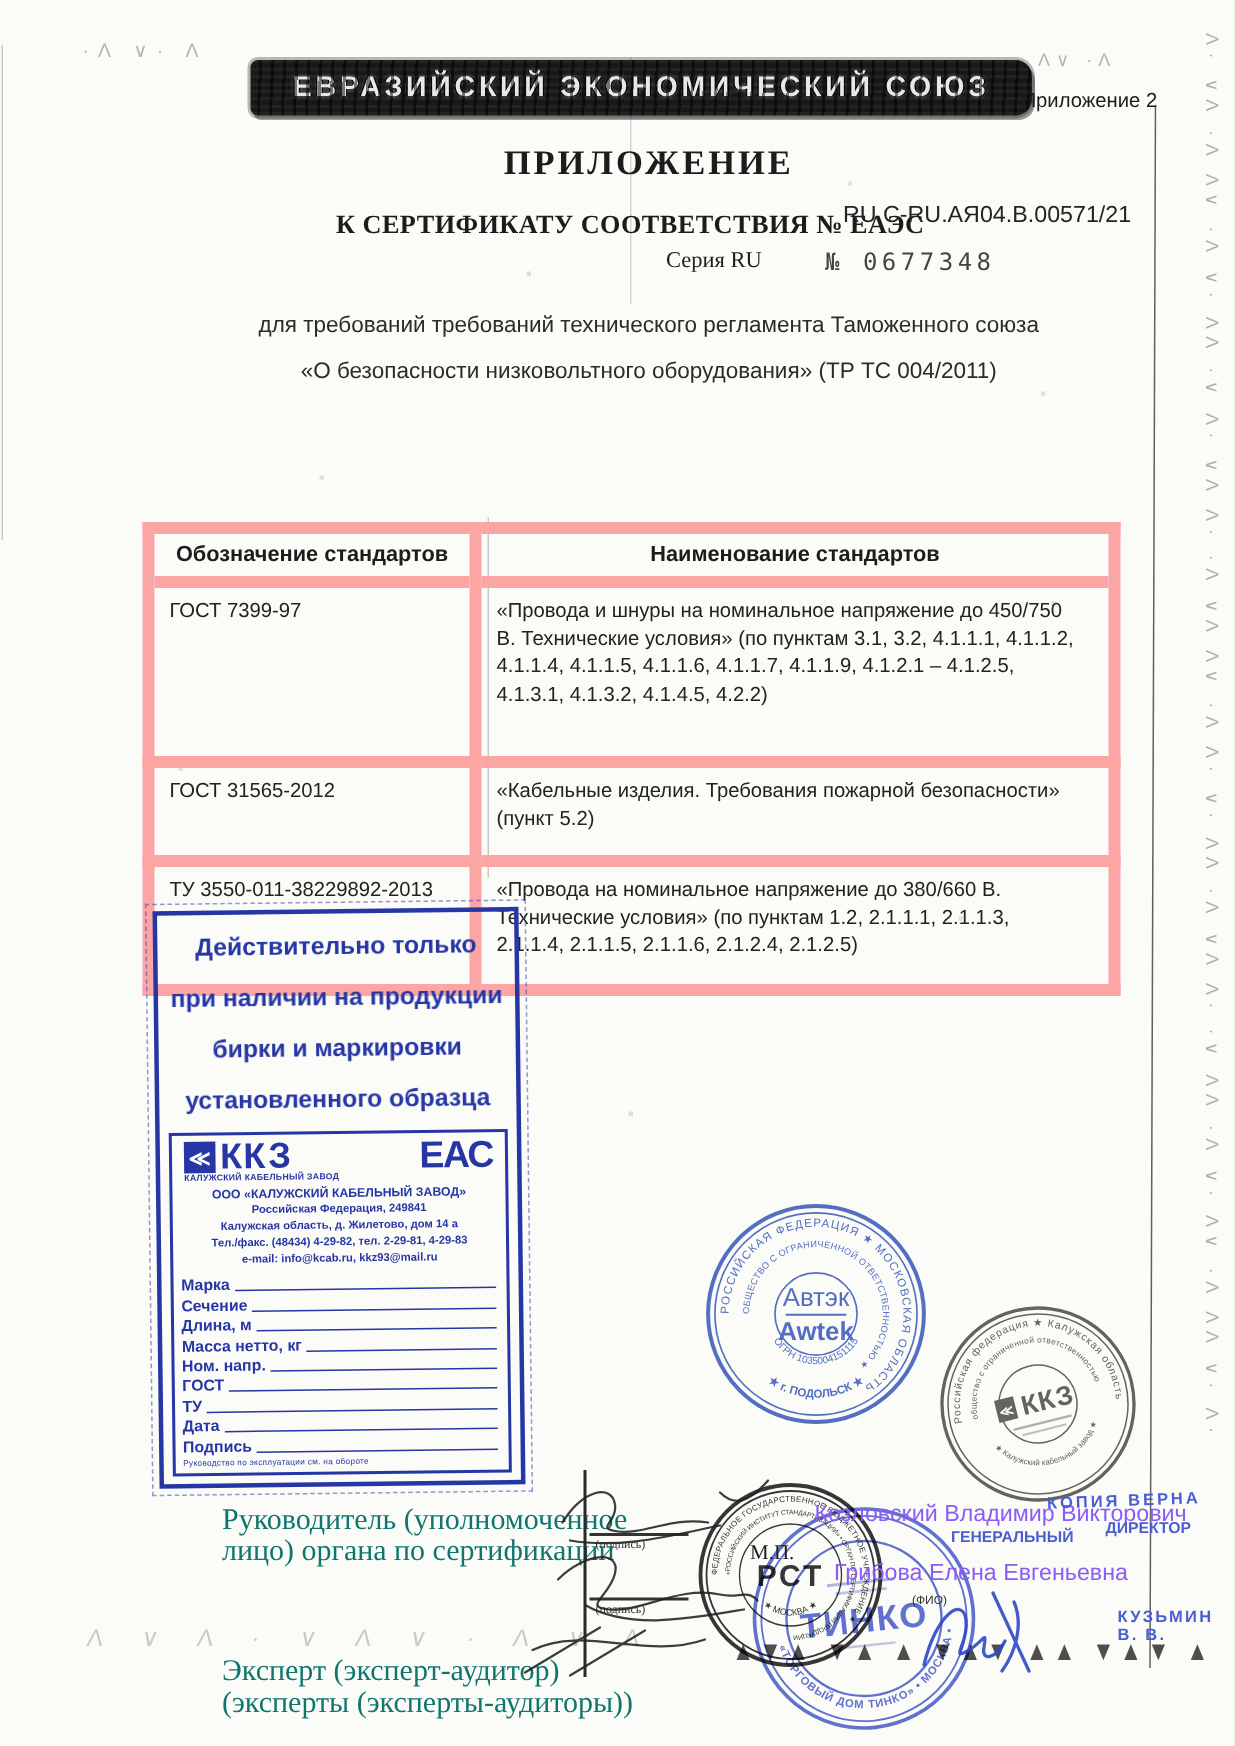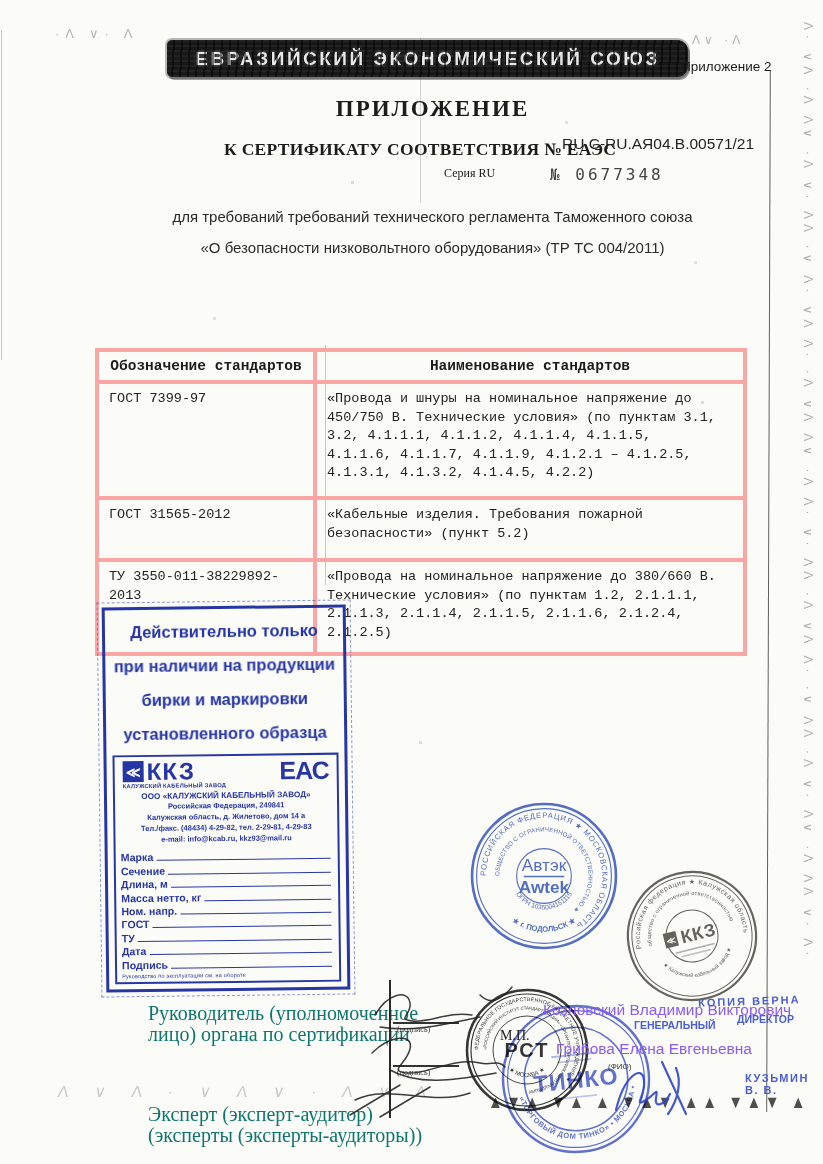--- a/index.html
+++ b/index.html
@@ -14,28 +14,28 @@
   .banner span{font-weight:bold;font-size:19px;letter-spacing:2.5px;color:#e7e7e7;white-space:nowrap;
           text-shadow:1px 0 0 #050505,-1px 0 0 #050505,0 0 3px rgba(255,255,255,.45);filter:blur(.4px);}
   .banner::after{content:"";position:absolute;inset:0;border-radius:inherit;
           background:repeating-linear-gradient(93deg,rgba(0,0,0,0) 0 6px,rgba(0,0,0,.5) 6px 8px),
                      repeating-linear-gradient(0deg,rgba(255,255,255,.05) 0 2px,transparent 2px 5px);}
   .corner-label{left:681px;top:59px;font-size:13.5px;z-index:3;}
   .doc-title{left:75px;top:96px;width:715px;text-align:center;font-family:"Liberation Serif",serif;
              font-weight:bold;font-size:23px;letter-spacing:2px;}
   .doc-sub{left:180px;top:139px;font-family:"Liberation Serif",serif;font-weight:bold;font-size:17.5px;letter-spacing:.3px;margin-left:44px;}
   .cert-num{left:562px;top:135px;font-size:15.5px;color:#232323;}
-  .series{left:444px;top:166px;font-family:"Liberation Serif",serif;font-size:12px;}
+  .series{left:444px;top:166px;font-family:"Liberation Serif",serif;font-size:15px;}
   .blank-num{left:550px;top:165px;font-family:"DejaVu Sans Mono",monospace;font-size:16px;letter-spacing:3px;color:#45453f;}
   .intro{left:75px;top:201px;width:715px;text-align:center;font-size:15px;line-height:31px;color:#2b2b2b;}
 
   
   table.std{position:absolute;left:95px;top:348px;width:652px;border-collapse:collapse;
             font-size:13.5px;table-layout:fixed;background:transparent;z-index:1;}
-  table.std th,table.std td{border:4px solid #fca5a5;font-family:Liberation Mono, monospace;}
+  table.std th,table.std td{border:8px solid #fca5a5;}
   table.std th{font-size:14.5px;font-weight:bold;padding:6px 4px;border-bottom-width:3px;}
   table.std td{vertical-align:top;padding:6px 22px 10px 10px;line-height:18.5px;color:#222;}
   td.h1{height:96px;} td.h2{height:42px;} td.h3{height:62px;}
 
   
   .bstamp{left:104px;top:606px;width:226px;color:#2736a5;border:3px solid #2736a5;
           transform:rotate(-.7deg);padding:5px 6px 5px 6px;z-index:2;}
   .bstamp::before{content:"";position:absolute;inset:-8px;border:1.5px dashed rgba(39,54,165,.5);}
   .bs-line{text-align:center;font-weight:bold;font-size:16.5px;line-height:34px;filter:blur(.3px);white-space:nowrap;}
   .bs-inner{border:2px solid #2736a5;margin-top:4px;padding:4px 5px 3px 5px;}

